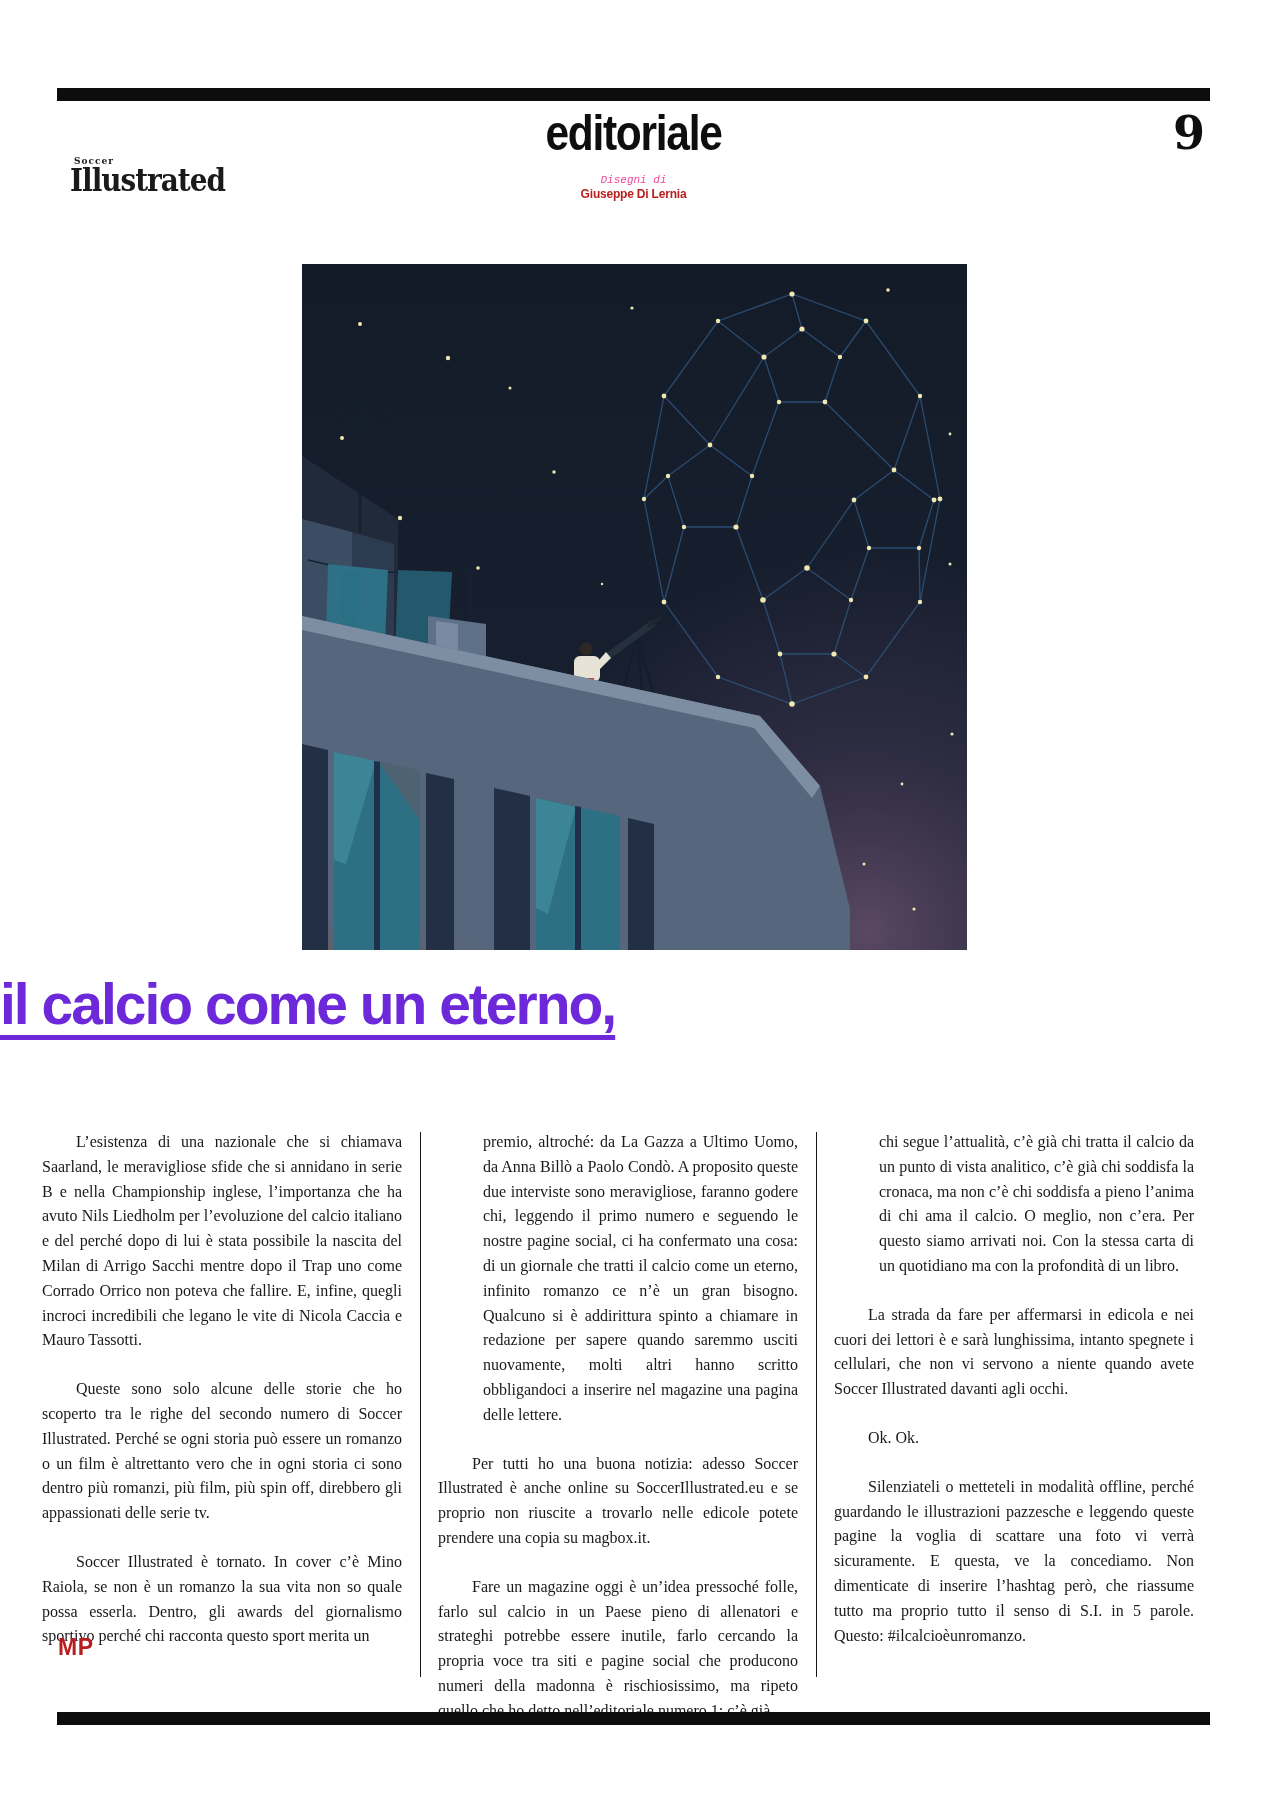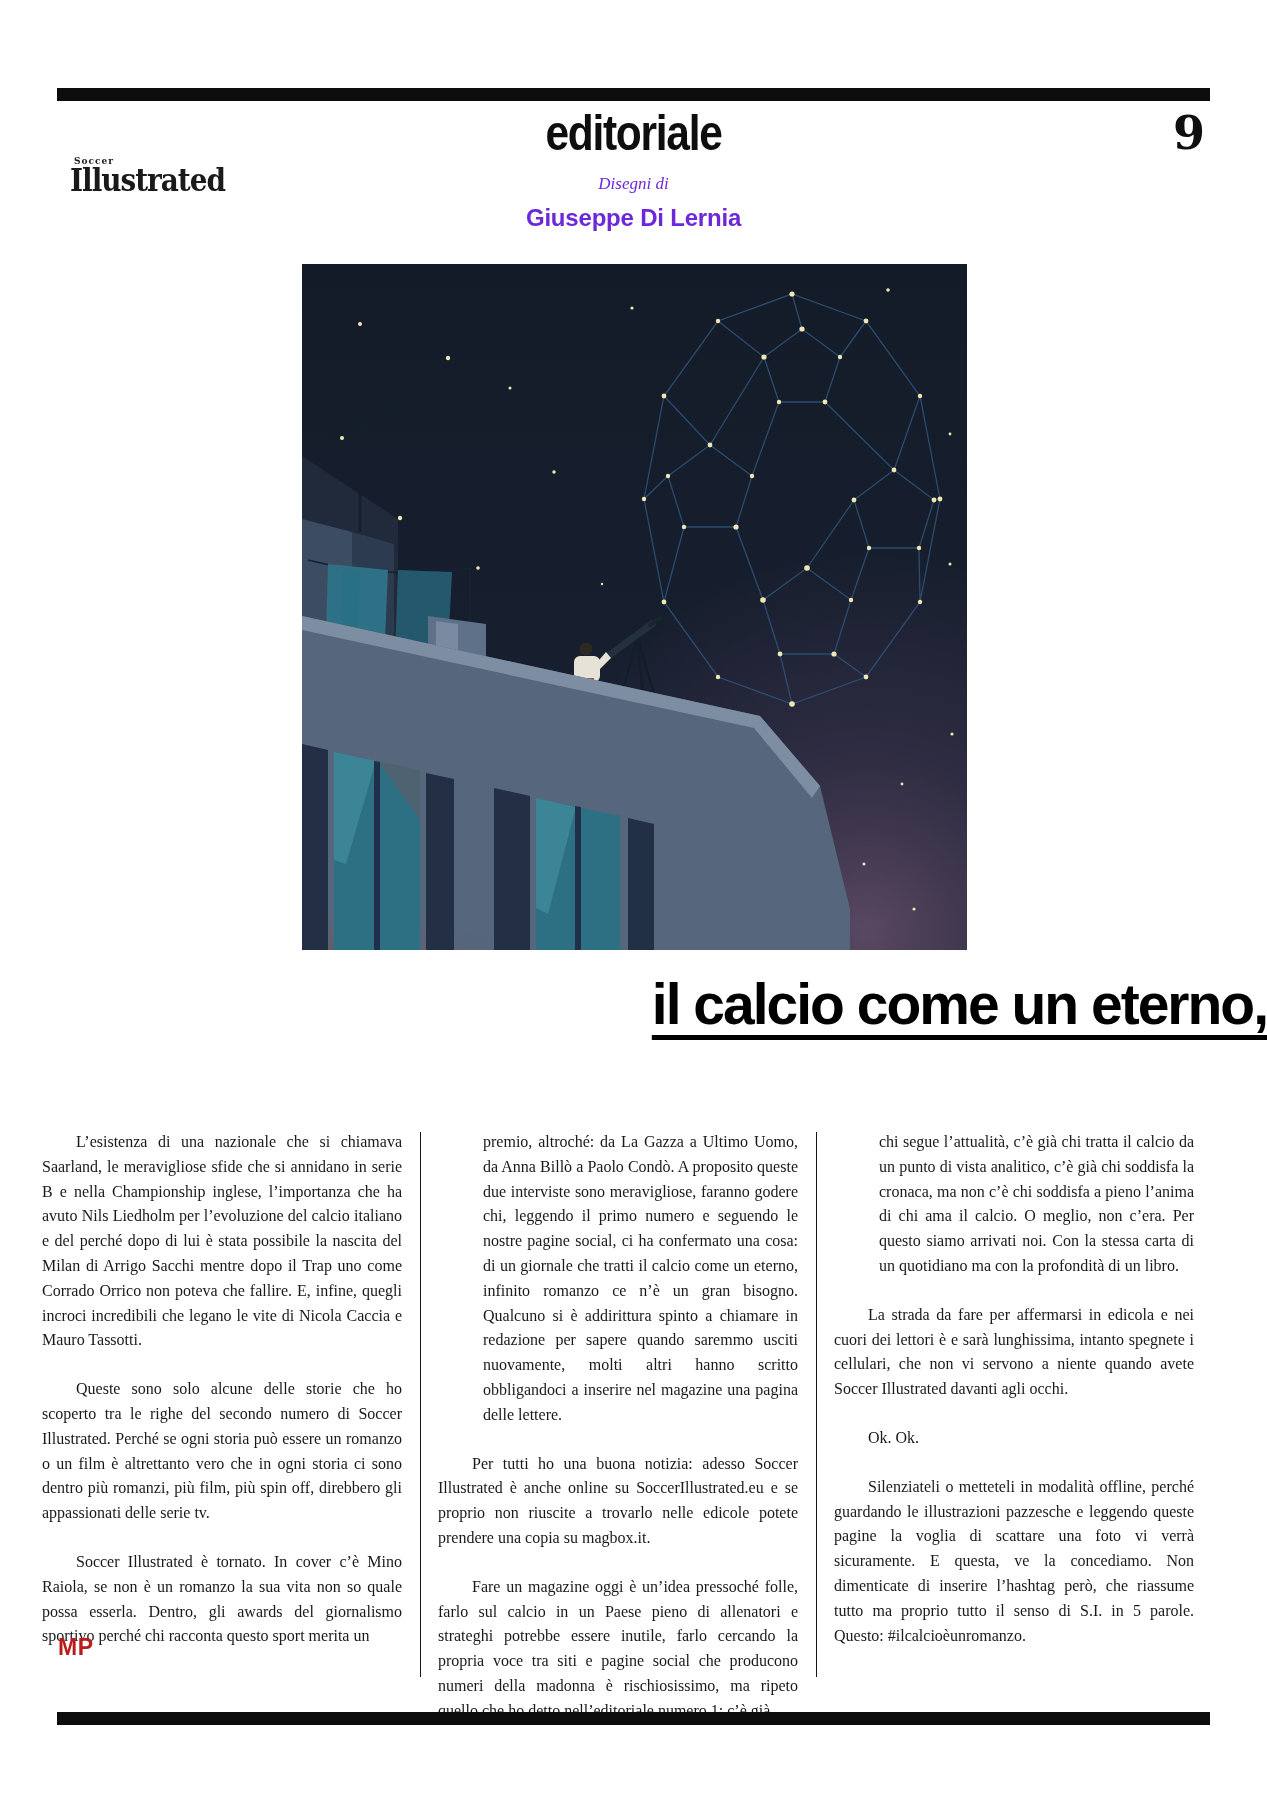--- a/index.html
+++ b/index.html
@@ -26,35 +26,35 @@
   .section-title {
     position:absolute; left:0; top:104px; width:100%; text-align:center;
     font-family:"Liberation Sans", sans-serif; font-weight:bold; font-size:50px;
     letter-spacing:-1.5px; transform:scaleX(0.85); color:#0e0e0e;
   }
   .page-number {
     position:absolute; right:62px; top:106px;
     font-family:"DejaVu Serif", serif; font-weight:bold; font-size:46px; color:#0e0e0e;
   }
   .credit { position:absolute; left:0; top:174px; width:100%; text-align:center; }
-  .credit-label { font-style:italic; font-size:17px; color:#6d28d9; }
+  .credit-label { font-style:italic; font-size:11px; color:#ec4899;font-family:Liberation Mono, monospace; }
   .credit-name {
-    font-family:"Liberation Sans", sans-serif; font-weight:bold; font-size:24px;
-    letter-spacing:-0.2px; margin-top:10px; color:#6d28d9;
+    font-family:"Liberation Sans", sans-serif; font-weight:bold; font-size:12px;
+    letter-spacing:-0.2px; margin-top:1px; color:#b91c1c;
   }
 
   
   .illustration { position:absolute; left:302px; top:264px; width:665px; height:686px; }
   .illustration svg { display:block; width:665px; height:686px; }
 
   
   .headline {
-    position:absolute; left:0; top:966px; width:100%; text-align:right;
+    position:absolute; left:0; top:966px; width:100%; text-align:left;
     font-family:"Liberation Sans", sans-serif; font-weight:bold; font-size:57px;
-    letter-spacing:-2px; line-height:76px; color:#000000;
+    letter-spacing:-2px; line-height:76px; color:#6d28d9;
   }
   .headline span {
     text-decoration:underline; text-decoration-thickness:5px; text-underline-offset:11px;
   }
 
   
   .columns {
     position:absolute; left:42px; top:1130px; width:1152px;
     display:flex; align-items:flex-start;
   }

